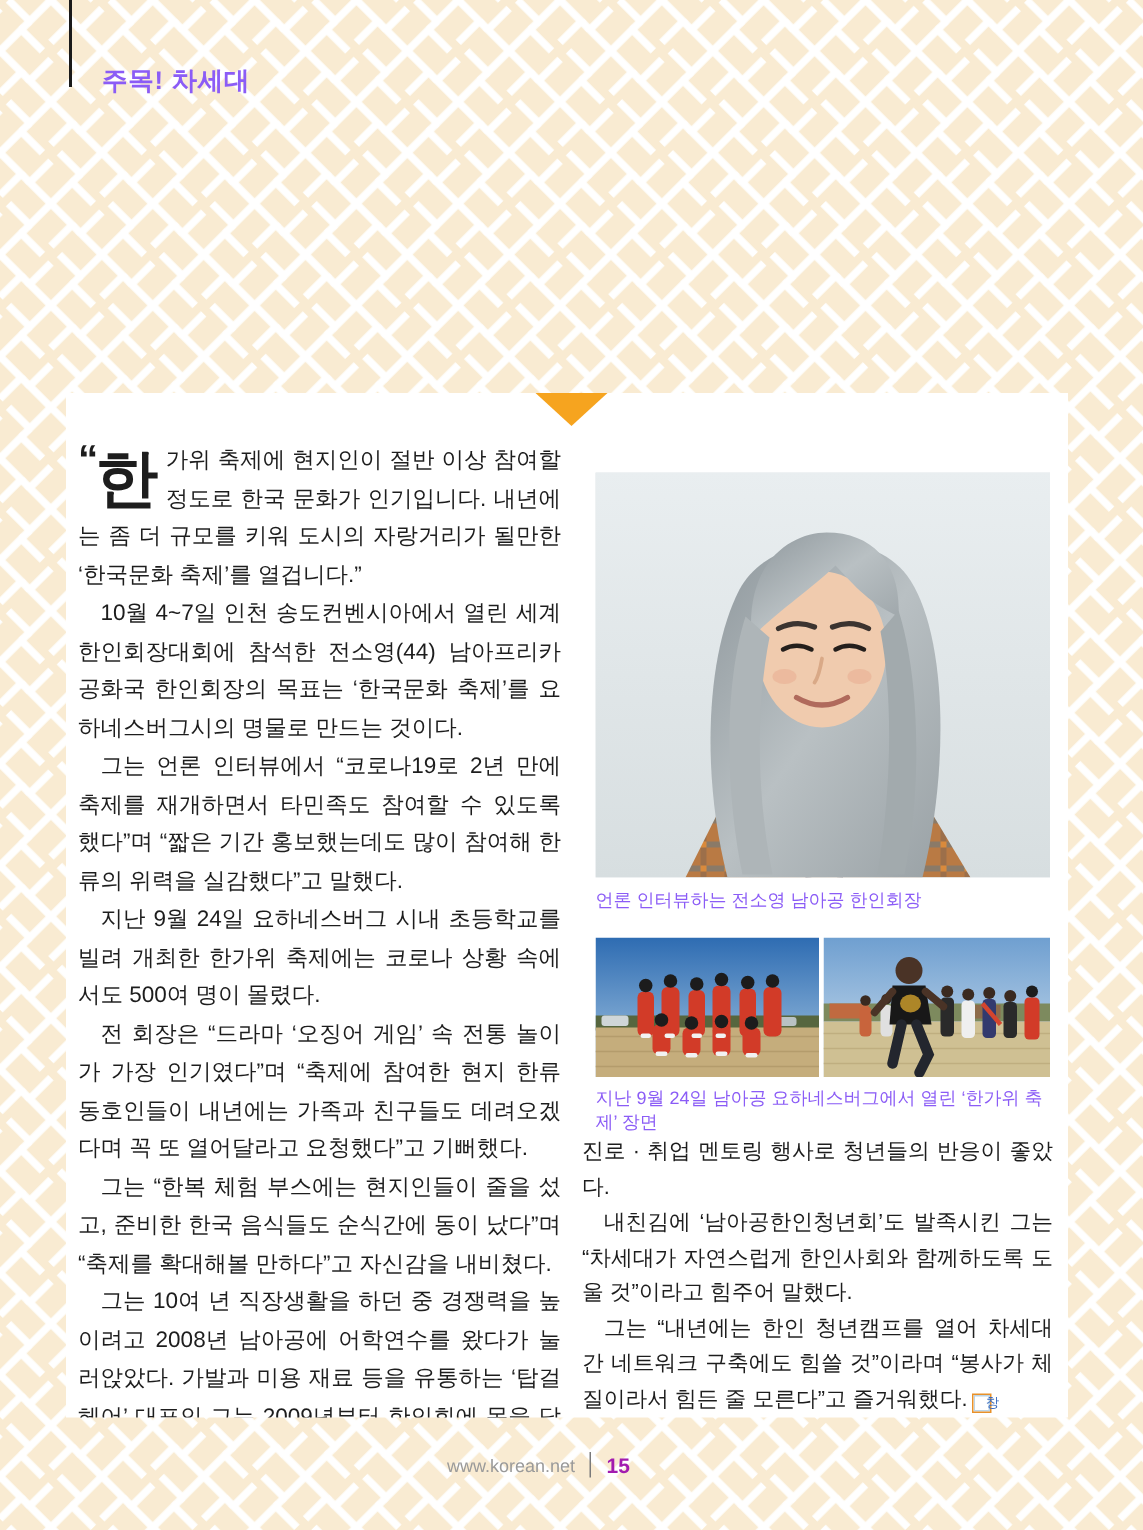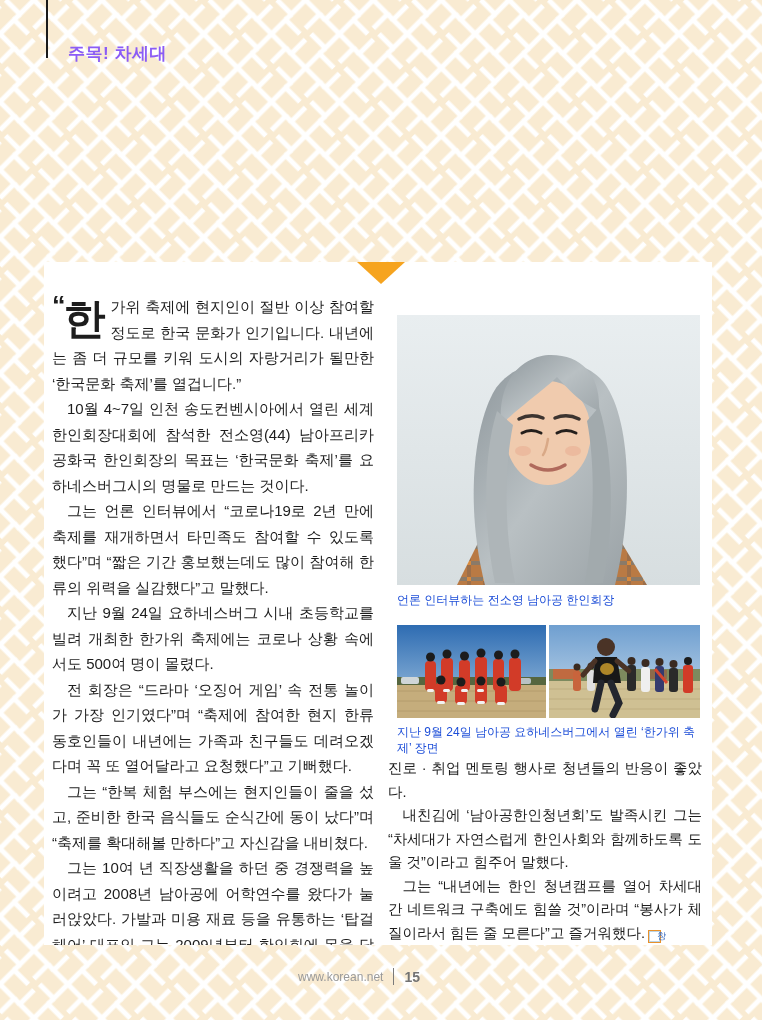--- a/index.html
+++ b/index.html
@@ -24,35 +24,35 @@
   .content { position:absolute; left:44px; top:262px; width:668px; height:683px; background:#fff; z-index:1; overflow:hidden; }
 
   .col-left { position:absolute; left:8px; top:32px; width:322px; }
   .para { font-size:15px; line-height:25.5px; color:#1d1d1d; text-align:justify; word-break:break-all; }
   .para.indent { text-indent:1em; }
   .dropcap { float:left; margin-right:5px; }
   .dq { font-size:27px; font-weight:bold; vertical-align:18px; letter-spacing:-2px; }
   .dch { font-size:42px; font-weight:bold; line-height:46px; }
 
   .portrait-wrap { position:absolute; left:353px; top:53px; width:303px; height:270px; overflow:hidden; background:#e2e8e9; }
-  .caption { position:absolute; font-size:12px; color:#1d4ed8; line-height:16px; }
+  .caption { position:absolute; font-size:12px; color:#8b5cf6; line-height:16px; }
   .caption-portrait { left:353px; top:330px; width:303px; }
   .event-photos { position:absolute; left:353px; top:363px; width:303px; height:93px; display:flex; gap:3px; }
   .caption-event { left:353px; top:462px; width:303px; }
 
   .rc-text { position:absolute; left:344px; top:495px; width:314px; }
   .rc-text .para { font-size:14.5px; line-height:23.5px; }
   .rc-text .para + .para { text-indent:1em; }
   .endmark { display:inline-flex; width:13px; height:13px; border:1px solid #E8912A; box-shadow:inset 0 0 0 1px #bcd4e6;
              align-items:center; justify-content:center; font-size:9px; color:#3a6bbf; vertical-align:-1px; margin-left:3px; }
 
   .footer { position:absolute; left:0; top:968px; width:718px; display:flex; align-items:center; justify-content:center; gap:10px; z-index:2; }
   .site { font-size:12px; color:#9a9a9a; }
   .fdiv { width:1px; height:17px; background:#7a7a7a; }
-  .pnum { font-size:14px; font-weight:bold; color:#737373; }
+  .pnum { font-size:14px; font-weight:bold; color:#a21caf; }
 </style>
 </head>
 <body>
 
 <div class="page">
 
   <svg class="bg-pattern" width="762" height="1020" aria-hidden="true">
     <defs>
       <pattern id="mz" width="48" height="48" patternUnits="userSpaceOnUse" patternTransform="rotate(45)">
         <rect width="48" height="48" fill="#F9EBD2"></rect>

